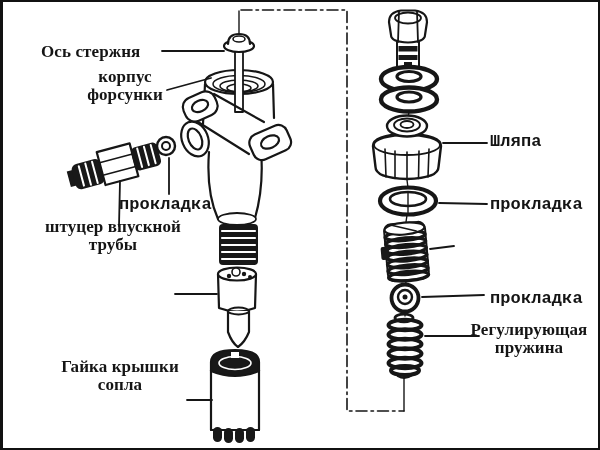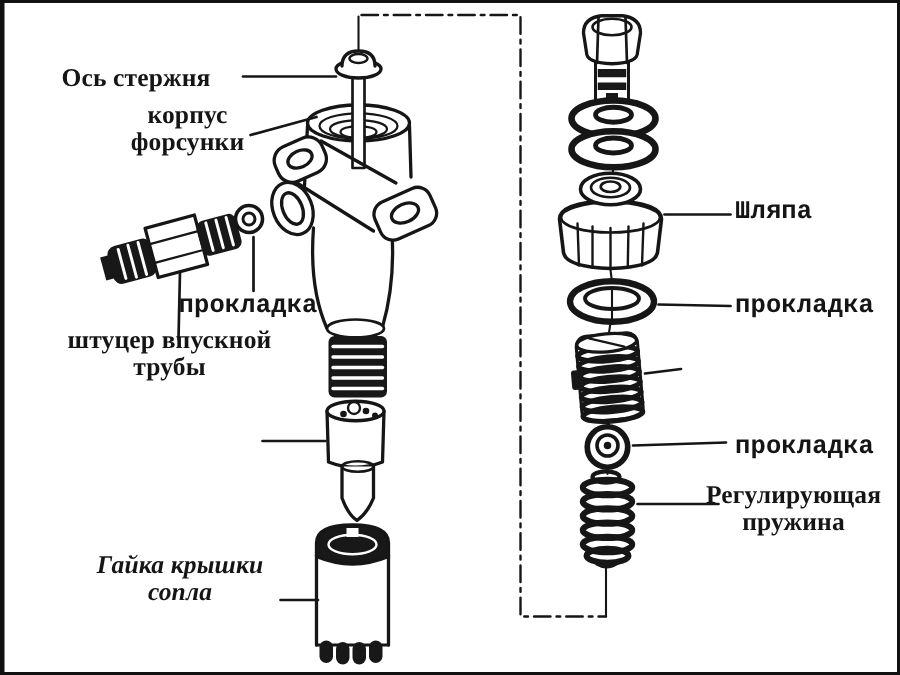--- a/index.html
+++ b/index.html
@@ -224,21 +224,21 @@
       </g>
     </g>
   </svg>
 
   <div class="lbl ta-r" style="left:38px; top:41px; width:120px;">Ось стержня</div>
   <div class="lbl ta-c" style="left:56px; top:66px; width:132px;">корпус
 форсунки</div>
   <div class="lbl ta-l" style="left:116px; top:194px; width:110px;">прокладка</div>
   <div class="lbl ta-c" style="left:28px; top:216px; width:164px;">штуцер впускной
 трубы</div>
-  <div class="lbl ta-c" style="left:50px; top:366px; width:134px;font-style:italic;">Гайка крышки
+  <div class="lbl ta-c" style="left:50px; top:356px; width:134px;">Гайка крышки
 сопла</div>
 
   <div class="lbl ta-l" style="left:487px; top:131px; width:100px;">Шляпа</div>
   <div class="lbl ta-l" style="left:487px; top:194px; width:108px;">прокладка</div>
   <div class="lbl ta-l" style="left:487px; top:288px; width:108px;">прокладка</div>
   <div class="lbl ta-c" style="left:456px; top:319px; width:140px;">Регулирующая
 пружина</div>
 
 </div>
 

